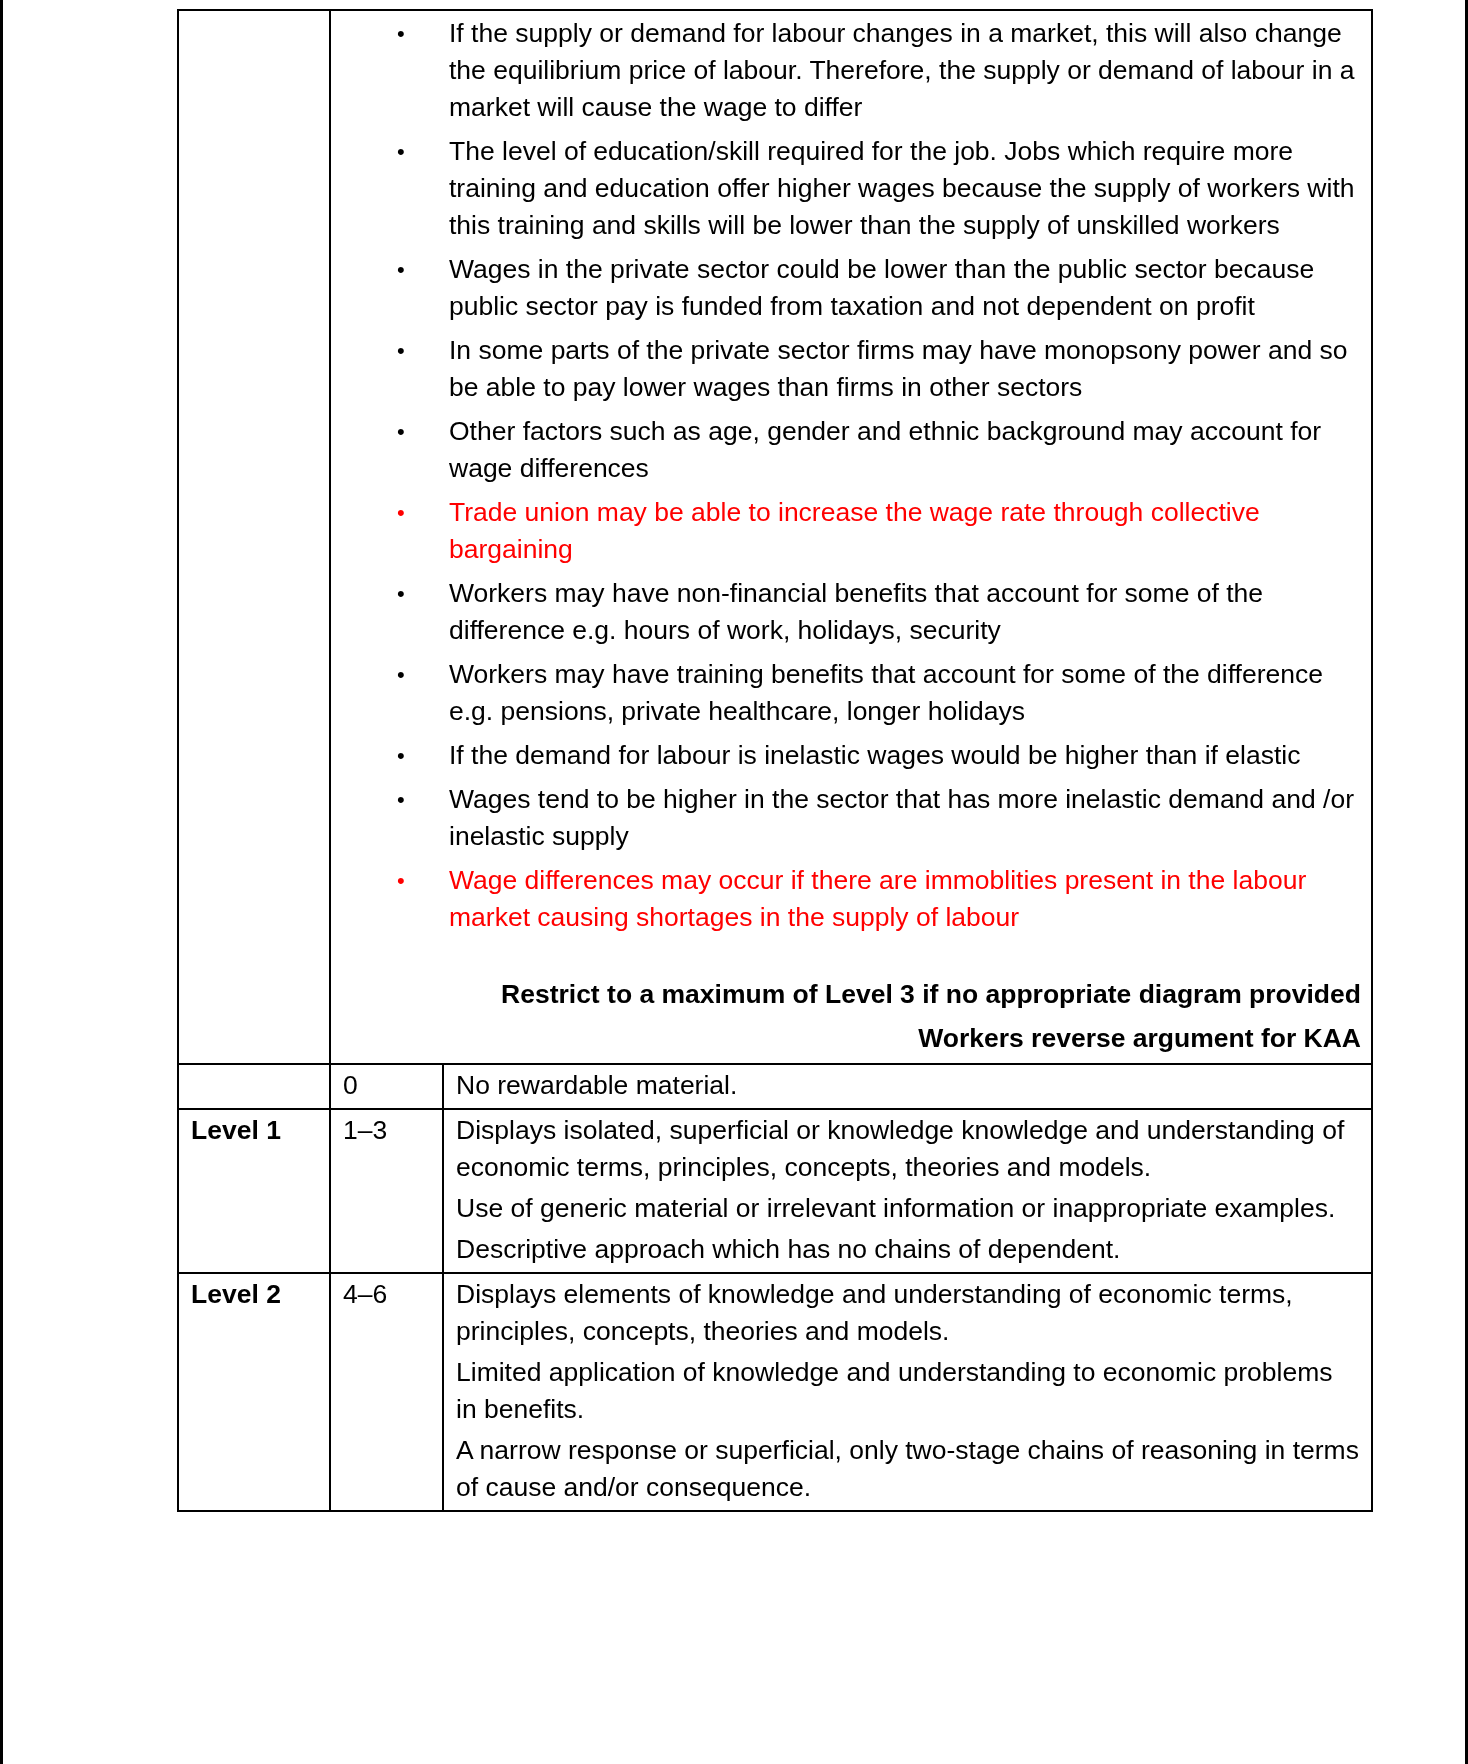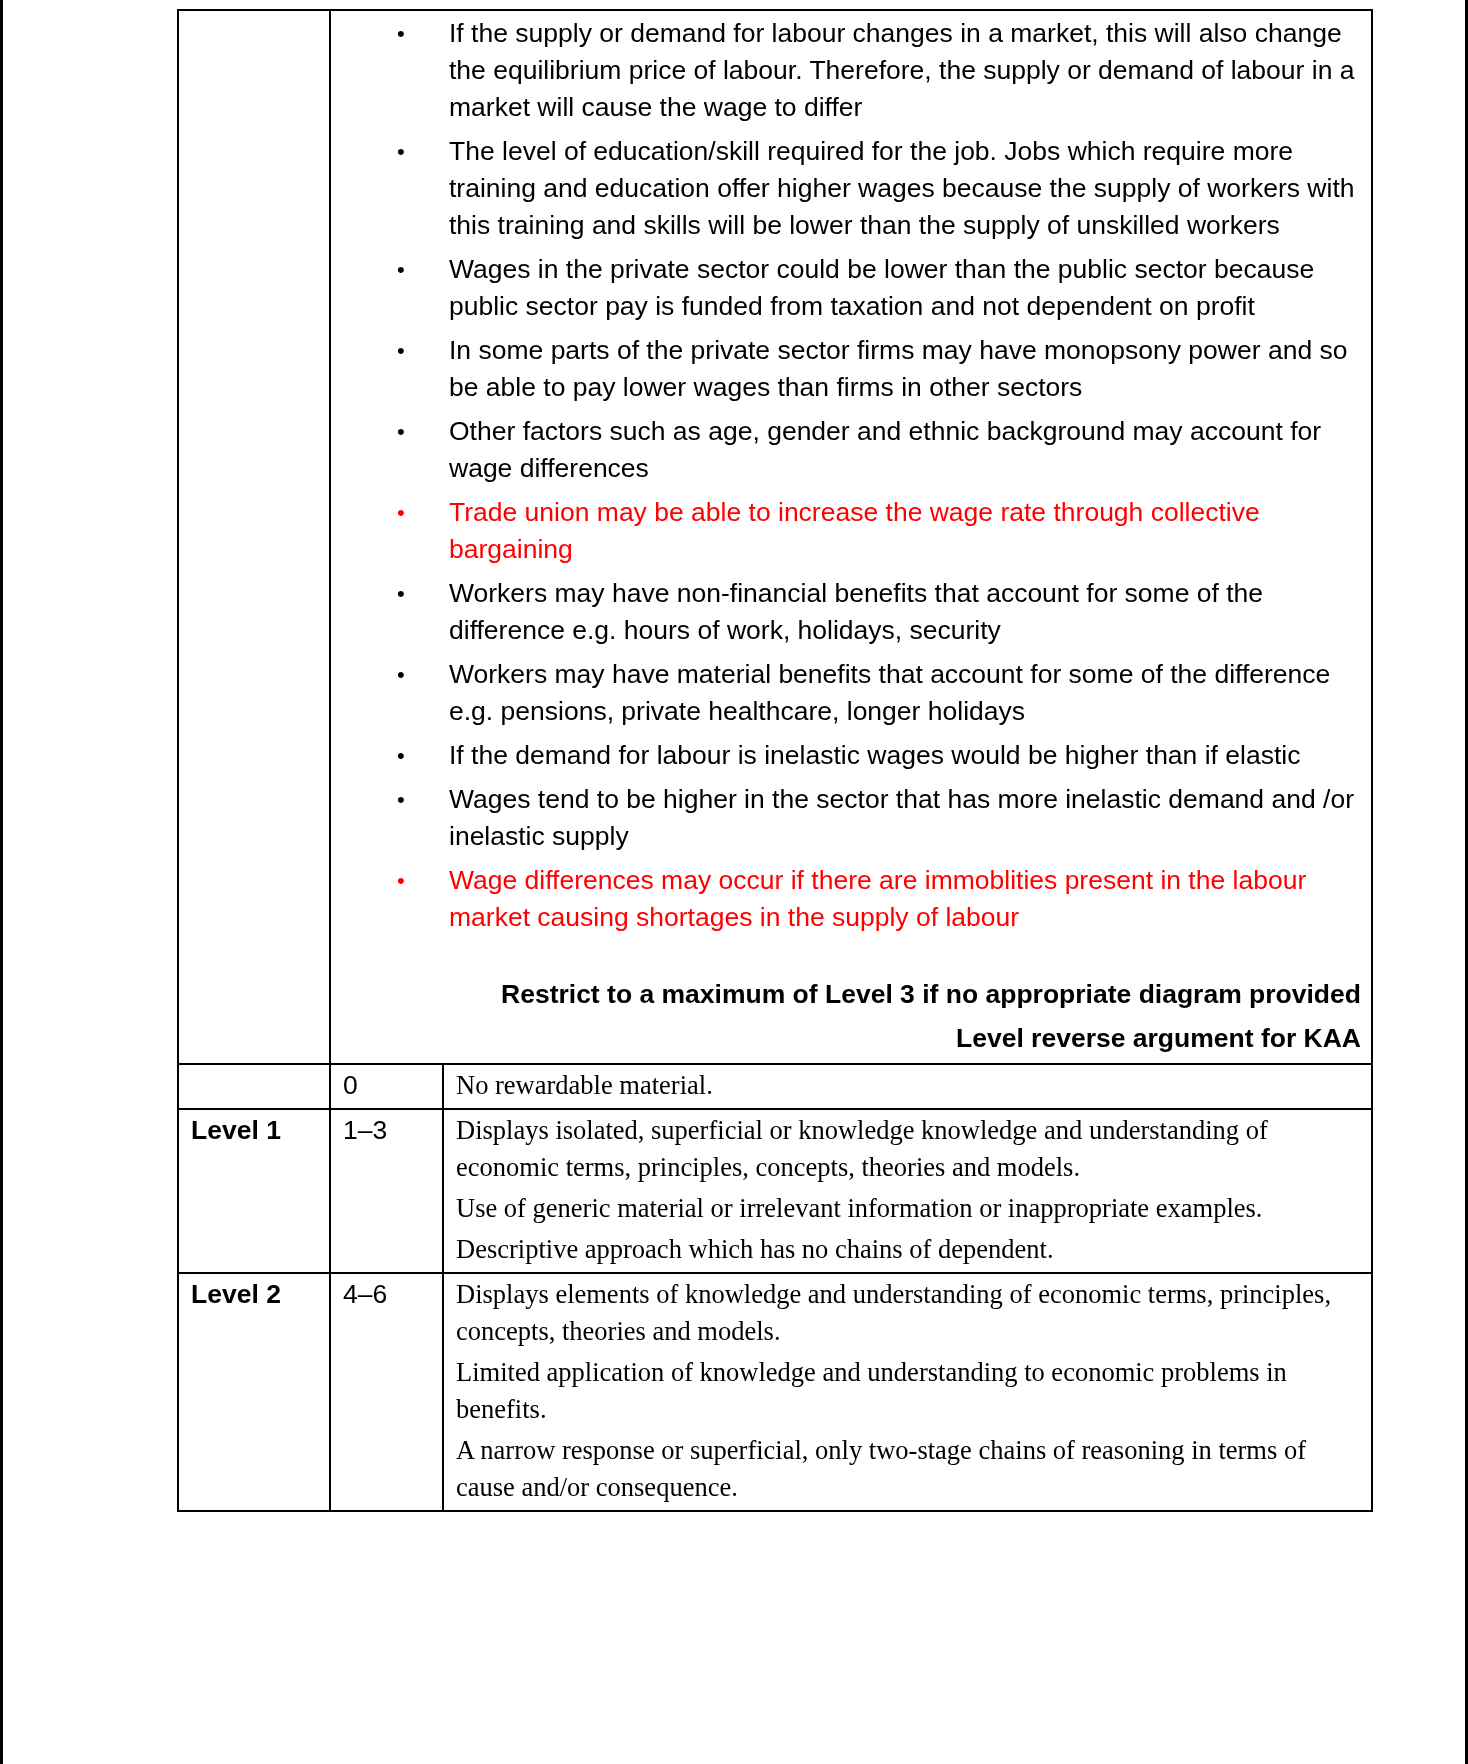--- a/index.html
+++ b/index.html
@@ -15,21 +15,21 @@
   ul.points { list-style:none; margin:0; padding:0; }
   ul.points li { position:relative; padding-left:104px; margin-bottom:7px; }
   ul.points li .bullet { position:absolute; left:52px; top:0; font-size:22px; }
   ul.points li.red { color:#ff0000; }
   .notes { margin-top:40px; font-weight:bold; }
   .notes div { margin-bottom:7px;text-align:right; }
   .notes div:last-child { margin-bottom:0; }
   tr.header td { background:#c0c0c0; height:38px; }
   .cell { padding:2px 12px 4px 12px !important; }
   .bold { font-weight:bold;border-radius:15px; }
-  .desc p { margin:0 0 4px 0;font-family:Liberation Serif, serif; }
+  .desc p { margin:0 0 4px 0; }
   .desc p:last-child { margin-bottom:0; }
 </style>
 </head>
 <body>
 
 <div class="page-border-left"></div>
 <div class="page-border-right"></div>
 
 <table class="ms">
   <colgroup>
@@ -42,28 +42,28 @@
     <td></td>
     <td colspan="2" class="content-cell">
       <ul class="points">
         <li><span class="bullet">•</span><span>If the supply or demand for labour changes in a market, this will also change the equilibrium price of labour. Therefore, the supply or demand of labour in a market will cause the wage to differ</span></li>
         <li><span class="bullet">•</span><span>The level of education/skill required for the job. Jobs which require more training and education offer higher wages because the supply of workers with this training and skills will be lower than the supply of unskilled workers</span></li>
         <li><span class="bullet">•</span><span>Wages in the private sector could be lower than the public sector because public sector pay is funded from taxation and not dependent on profit</span></li>
         <li><span class="bullet">•</span><span>In some parts of the private sector firms may have monopsony power and so be able to pay lower wages than firms in other sectors</span></li>
         <li><span class="bullet">•</span><span>Other factors such as age, gender and ethnic background  may account for wage differences</span></li>
         <li class="red"><span class="bullet">•</span><span>Trade union may be able to increase the wage rate through collective bargaining</span></li>
         <li><span class="bullet">•</span><span>Workers may have non-financial benefits that account for some of the difference e.g. hours of work, holidays, security</span></li>
-        <li><span class="bullet">•</span><span>Workers may have material benefits that account for some of the difference e.g. pensions, private healthcare, longer holidays</span></li>
+        <li><span class="bullet">•</span><span>Workers may have training benefits that account for some of the difference e.g. pensions, private healthcare, longer holidays</span></li>
         <li><span class="bullet">•</span><span>If the demand for labour is inelastic wages would be higher than if elastic</span></li>
         <li><span class="bullet">•</span><span>Wages tend to be higher in the sector that has more inelastic demand and /or inelastic supply</span></li>
         <li class="red"><span class="bullet">•</span><span>Wage differences may occur if there are immoblities present in the labour market causing shortages in the supply of labour</span></li>
       </ul>
       <div class="notes">
         <div>Restrict to a maximum of Level 3 if no appropriate diagram provided</div>
-        <div>Level reverse argument for KAA</div>
+        <div>Workers reverse argument for KAA</div>
       </div>
     </td>
   </tr>
   <tr>
     <td class="cell bold"></td>
     <td class="cell">0</td>
     <td class="cell desc">
       <p>No rewardable material.</p>
     </td>
   </tr>

